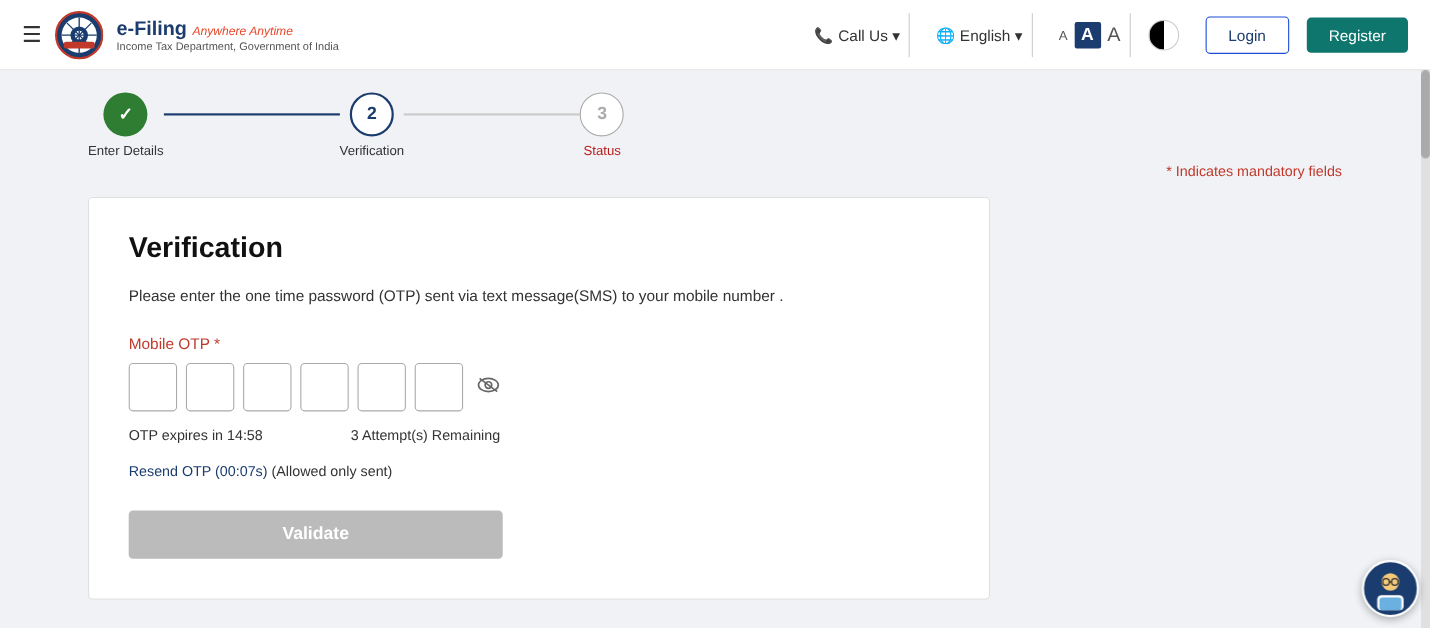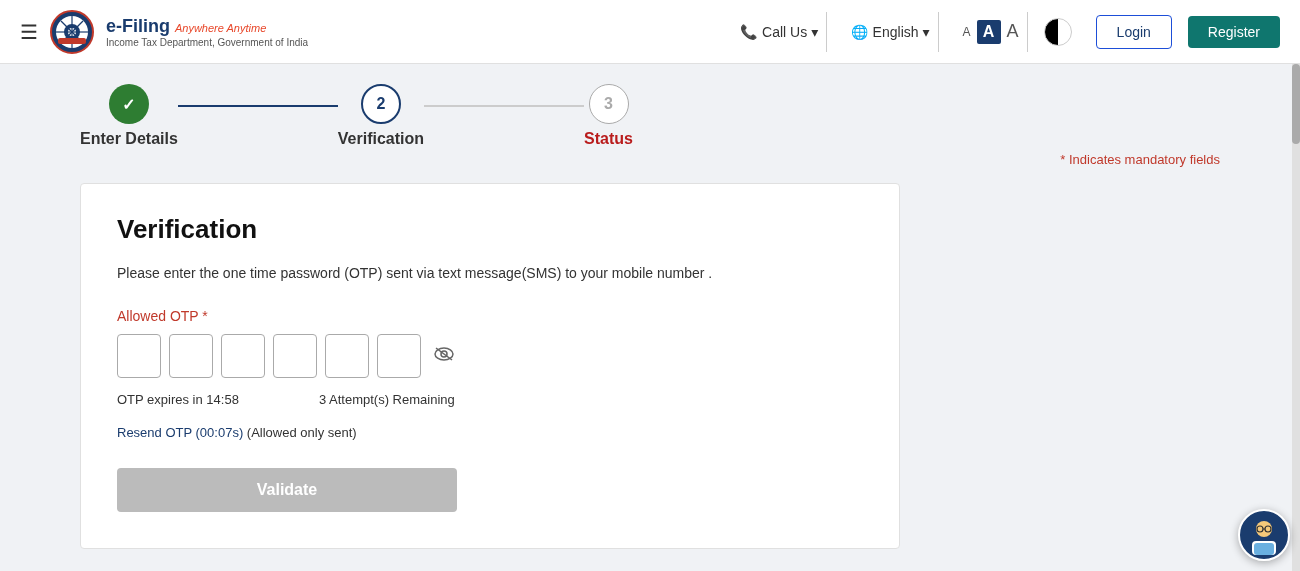--- a/index.html
+++ b/index.html
@@ -158,24 +158,24 @@
       background: #fff;
       border: 2px solid #1a3c6e;
       color: #1a3c6e;
     }
     .step-circle.inactive {
       background: #fff;
       border: 1px solid #aaa;
       color: #aaa;
     }
     .step-label {
-      font-size: 16px;
+      font-size: 12px;
       margin-top: 6px;
       color: #333;
-      font-weight: 700;
+      font-weight: 400;
       white-space: nowrap;
     }
     .step-label.inactive { color: #b91c1c; }
     .step-line {
       width: 160px;
       height: 2px;
       background: #1a3c6e;
       margin-bottom: 20px;
     }
     .step-line.inactive {
@@ -395,21 +395,21 @@
   </div>
   <div class="mandatory-note">* Indicates mandatory fields</div>
 </div>
 
 <div class="main-content">
   <div class="card">
     <div class="card-title">Verification</div>
     <div class="card-desc">Please enter the one time password (OTP) sent via text message(SMS) to your mobile number .</div>
 
     <div class="otp-label">
-      <span>Allowed OTP</span>
+      <span>Mobile OTP</span>
       <span style="color:#c0392b;">*</span>
     </div>
 
     <div class="otp-inputs">
       <input class="otp-box" type="text" maxlength="1" style="">
       <input class="otp-box" type="text" maxlength="1" style="">
       <input class="otp-box" type="text" maxlength="1" style="">
       <input class="otp-box" type="text" maxlength="1" style="">
       <input class="otp-box" type="text" maxlength="1" style="">
       <input class="otp-box" type="text" maxlength="1" style="">

